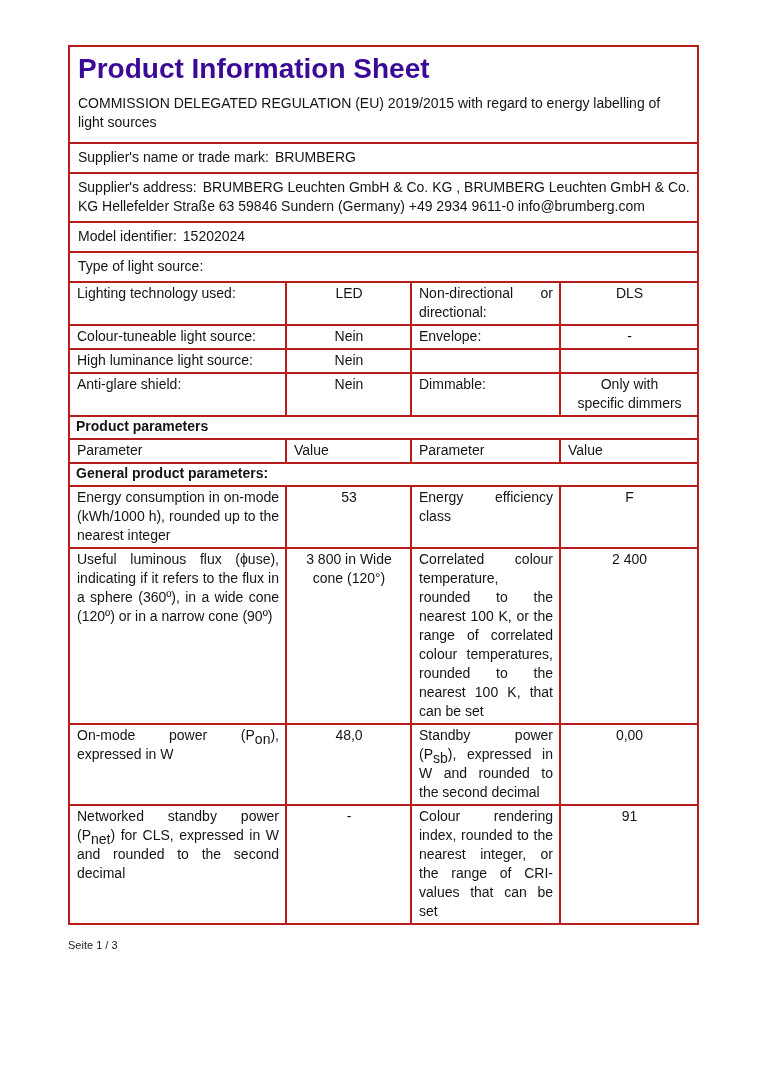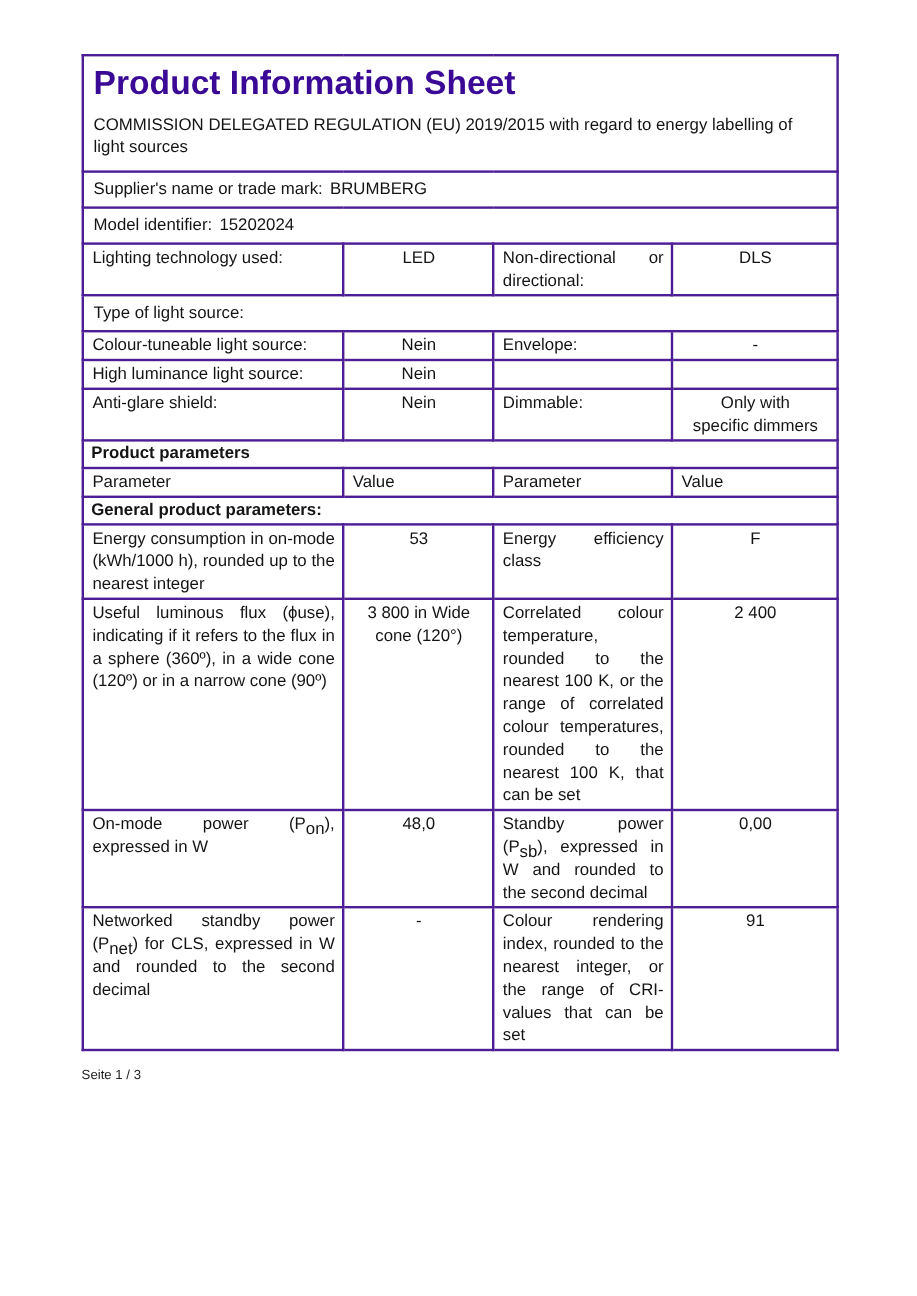--- a/index.html
+++ b/index.html
@@ -8,21 +8,21 @@
     font-family:"Liberation Sans","DejaVu Sans",sans-serif;color:#141414;
     position:relative;
   }
   .page{position:absolute;left:68px;top:45px;width:629px;}
   table.sheet{border-collapse:collapse;table-layout:fixed;width:629px;}
   col.c1{width:217px}
   col.c2{width:125px}
   col.c3{width:149px}
   col.c4{width:138px}
   td{
-    border:2px solid #4c1d95;vertical-align:top;
+    border:2px solid #b91c1c;vertical-align:top;
     font-size:14px;line-height:19px;padding:1px 6px 2px 7px;
     overflow:hidden;
   }
   .head-cell{padding:6px 10px 10px 8px;}
   .title{
     margin:0 0 9px 0;font-size:28px;line-height:32px;font-weight:bold;
     color:#3a0a96;letter-spacing:0;
   }
   .regulation{margin:0;font-size:14px;line-height:19px;}
   .label-row{padding:4px 6px 5px 8px;}
@@ -57,38 +57,43 @@
         <p class="regulation">COMMISSION DELEGATED REGULATION (EU) 2019/2015 with regard to energy labelling of light sources</p>
       </td>
     </tr>
 
     <tr>
       <td colspan="4" class="label-row">
         <span class="b">Supplier's name or trade mark:</span><span class="v">BRUMBERG</span>
       </td>
     </tr>
 
+    <tr>
+      <td colspan="4" class="label-row">
+        <span class="b">Supplier's address:</span><span class="v">BRUMBERG Leuchten GmbH &amp; Co. KG , BRUMBERG Leuchten GmbH &amp; Co. KG Hellefelder Straße 63 59846 Sundern (Germany) +49 2934 9611-0 info@brumberg.com</span>
+      </td>
+    </tr>
 
     <tr>
       <td colspan="4" class="label-row">
         <span class="b">Model identifier:</span><span class="v">15202024</span>
       </td>
     </tr>
 
     <tr>
+      <td colspan="4" class="label-row">
+        <span class="b">Type of light source:</span>
+      </td>
+    </tr>
+
+    <tr>
       <td class="tp1">Lighting technology used:</td>
       <td class="val">LED</td>
       <td class="pp">Non-directional or directional:</td>
       <td class="val">DLS</td>
-    </tr>
-
-    <tr>
-      <td colspan="4" class="label-row">
-        <span class="b">Type of light source:</span>
-      </td>
     </tr>
     <tr>
       <td class="tp1">Colour-tuneable light source:</td>
       <td class="val">Nein</td>
       <td class="pp">Envelope:</td>
       <td class="val">-</td>
     </tr>
     <tr>
       <td class="tp1">High luminance light source:</td>
       <td class="val">Nein</td>

